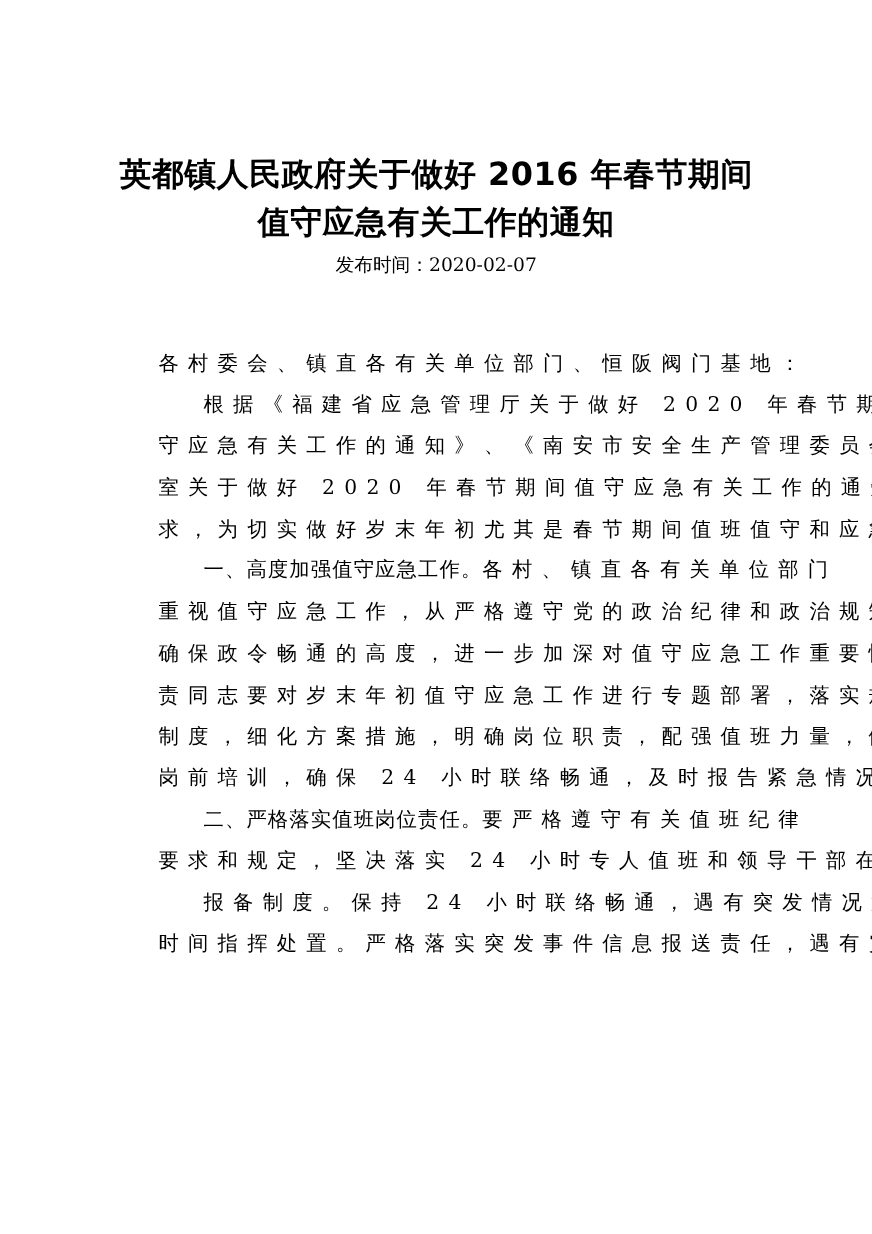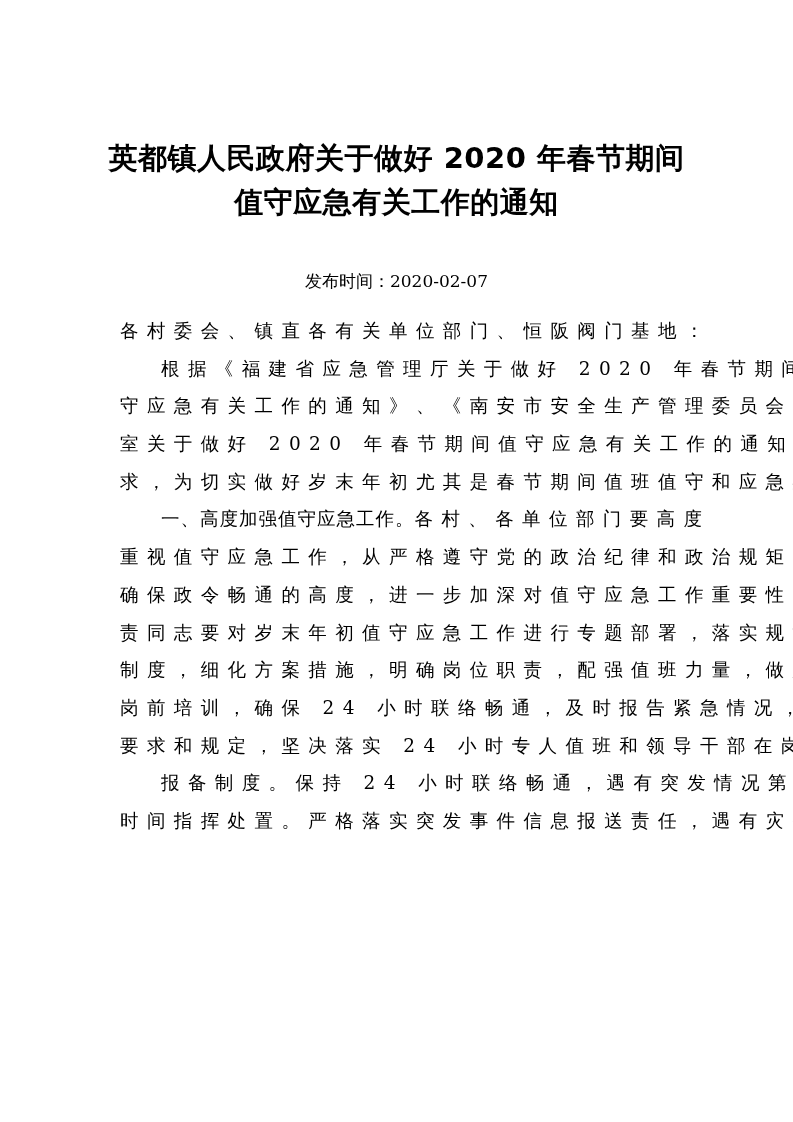--- a/index.html
+++ b/index.html
@@ -37,67 +37,68 @@
     .title.l1 { top: 138px; }
     .title.l2 { top: 182px; }
     .pubdate {
       position: absolute;
       left: 0;
       width: 793px;
       top: 228px;
       text-align: center;
       font-size: 17px;
       line-height: 26px;
-      margin-top: 40px;
     }
     .body-text {
       position: absolute;
       left: 120px;
       width: 560px;
       top: 312px;
       font-size: 18.5px;
       line-height: 37.7px;
       letter-spacing: 8.4px;
       text-align: justify;
     }
     .line {
       display: block;
       white-space: nowrap;
       height: 37.7px;
+      margin-left: 24px;
     }
     .indent { padding-left: 41px; }
     .bold-head {
       font-family: "DejaVu Sans", "Liberation Sans", sans-serif;
       font-weight: normal;
       letter-spacing: 1px;
     }
   </style>
 </head>
 <body>
 
 <div class="page">
 
-  <h1 class="title l1">英都镇人民政府关于做好 2020 年春节期间</h1>
+  <h1 class="title l1">英都镇人民政府关于做好 2016 年春节期间</h1>
   <h1 class="title l2">值守应急有关工作的通知</h1>
 
   <div class="pubdate">发布时间：2020-02-07</div>
 
   <div class="body-text">
     <span class="line">各村委会、镇直各有关单位部门、恒阪阀门基地：</span>
 
     <span class="line indent">根据《福建省应急管理厅关于做好 2020 年春节期间值</span>
     <span class="line">守应急有关工作的通知》、《南安市安全生产管理委员会办公</span>
     <span class="line">室关于做好 2020 年春节期间值守应急有关工作的通知》要</span>
     <span class="line">求，为切实做好岁末年初尤其是春节期间值班值守和应急处</span>
 
-    <span class="line indent"><span class="bold-head">一、高度加强值守应急工作。</span><span>各村、各单位部门要高度</span></span>
+    <span class="line indent"><span class="bold-head">一、高度加强值守应急工作。</span><span>各村、镇直各有关单位部门</span></span>
     <span class="line">重视值守应急工作，从严格遵守党的政治纪律和政治规矩、</span>
     <span class="line">确保政令畅通的高度，进一步加深对值守应急工作重要性的</span>
     <span class="line">责同志要对岁末年初值守应急工作进行专题部署，落实规章</span>
     <span class="line">制度，细化方案措施，明确岗位职责，配强值班力量，做好</span>
     <span class="line">岗前培训，确保 24 小时联络畅通，及时报告紧急情况，高</span>
 
+    <span class="line indent"><span class="bold-head">二、严格落实值班岗位责任。</span><span>要严格遵守有关值班纪律</span></span>
     <span class="line">要求和规定，坚决落实 24  小时专人值班和领导干部在岗带</span>
     <span class="line indent">报备制度。保持 24  小时联络畅通，遇有突发情况第一</span>
     <span class="line">时间指挥处置。严格落实突发事件信息报送责任，遇有灾害</span>
   </div>
 
 </div>
 
 </body></html>

